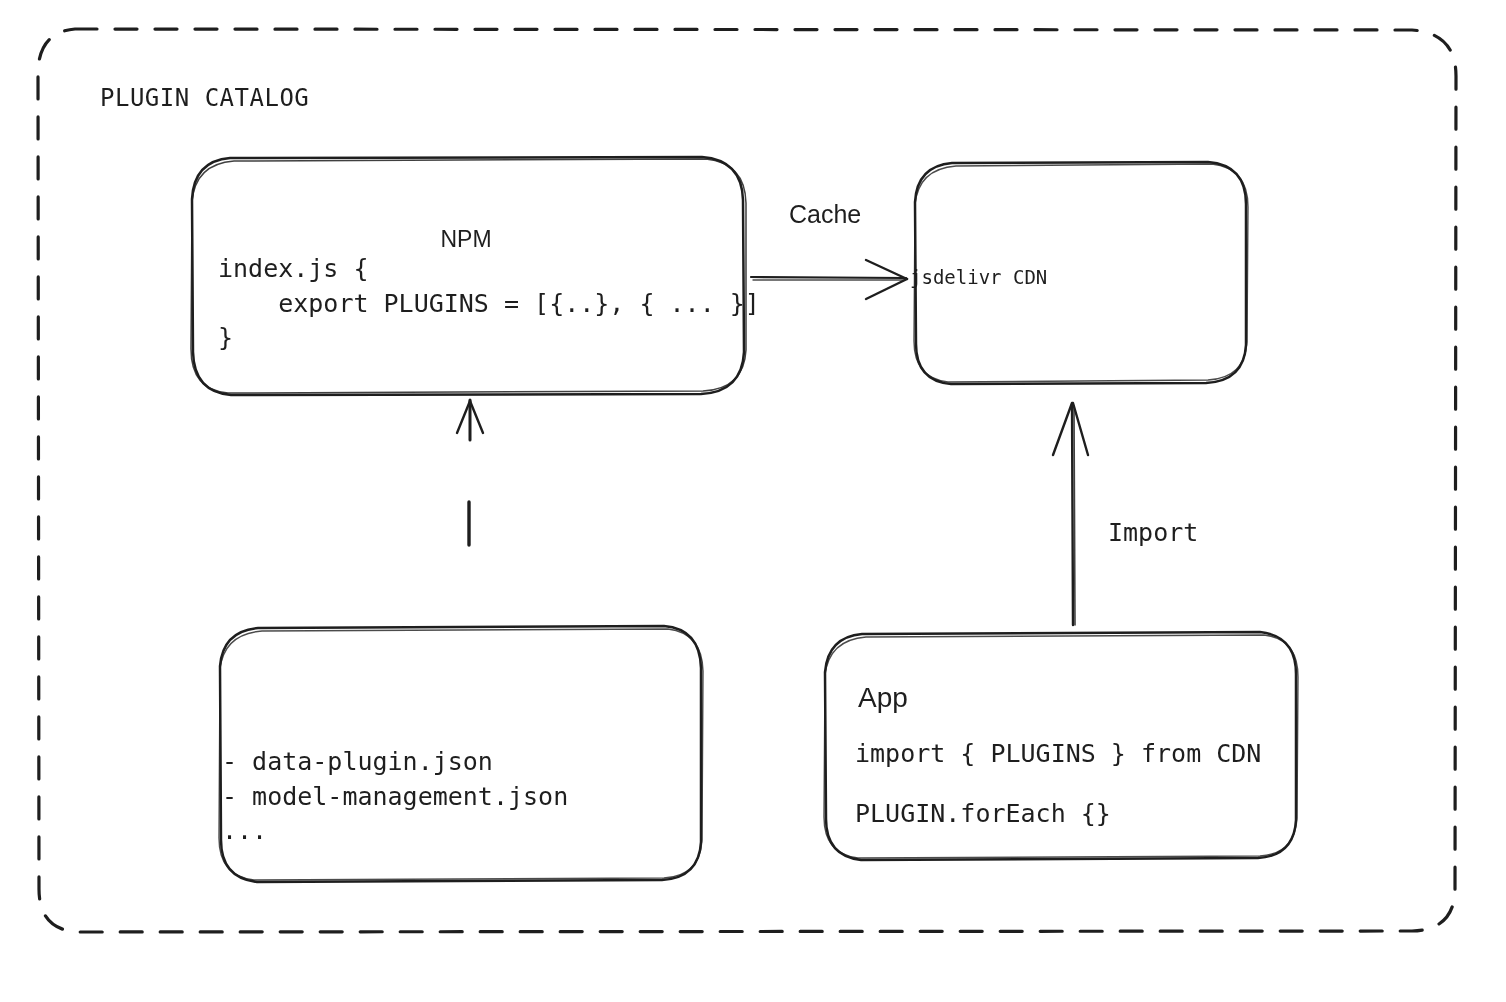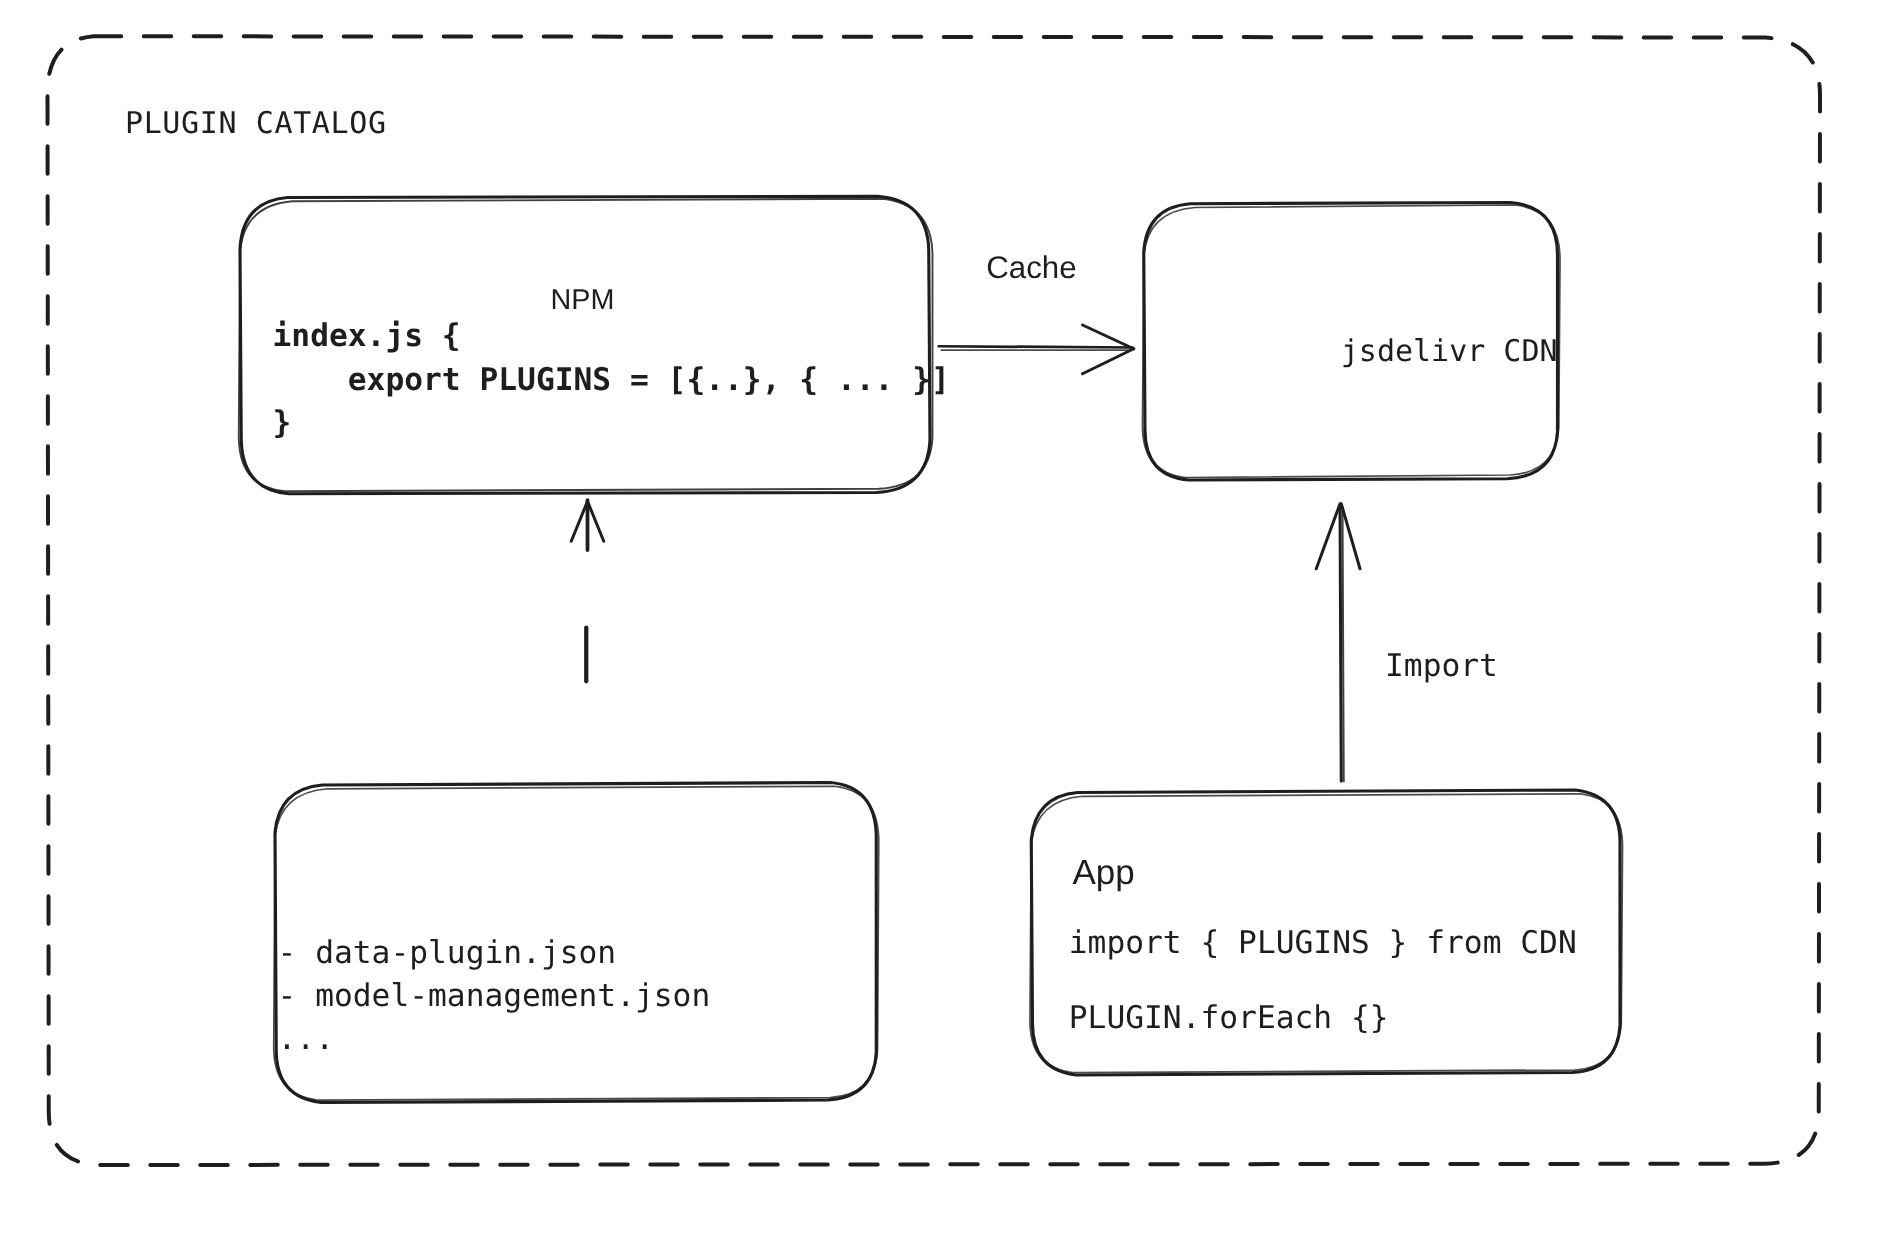--- a/index.html
+++ b/index.html
@@ -57,30 +57,29 @@
     width: 548px;
     text-align: center;
     font-size: 23px;
     margin-top: 28px;
   }
   #npm-code {
     left: 218px;
     top: 252px;
     font-size: 25px;
     line-height: 1.38;
-    font-weight: bold;
   }
 
   
   #cdn-title {
     left: 910px;
     top: 265px;
     width: 336px;
-    text-align: right;
-    font-size: 24px;
+    text-align: left;
+    font-size: 19px;
   }
 
   
   #repo-caption {
     left: 220px;
     top: 568px;
     width: 430px;
     text-align: center;
     font-size: 25px;
   }

